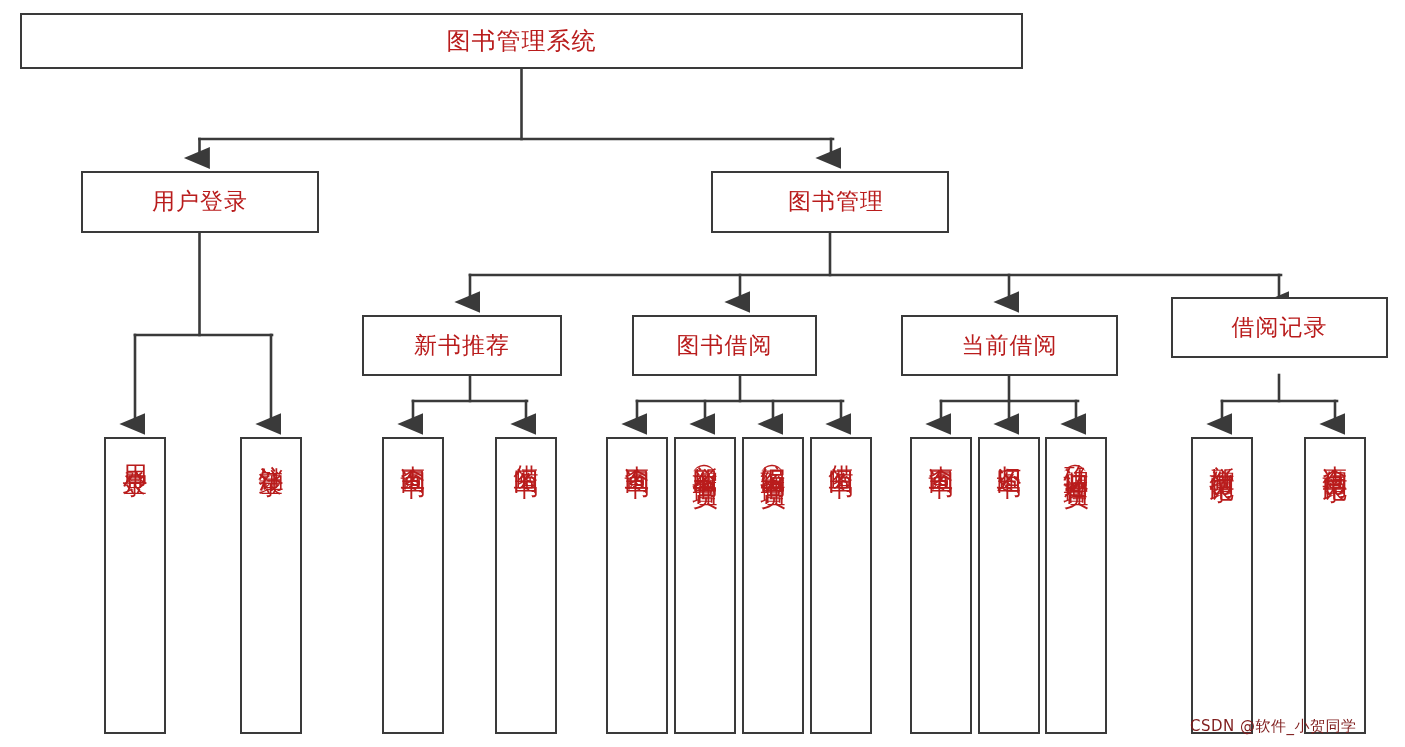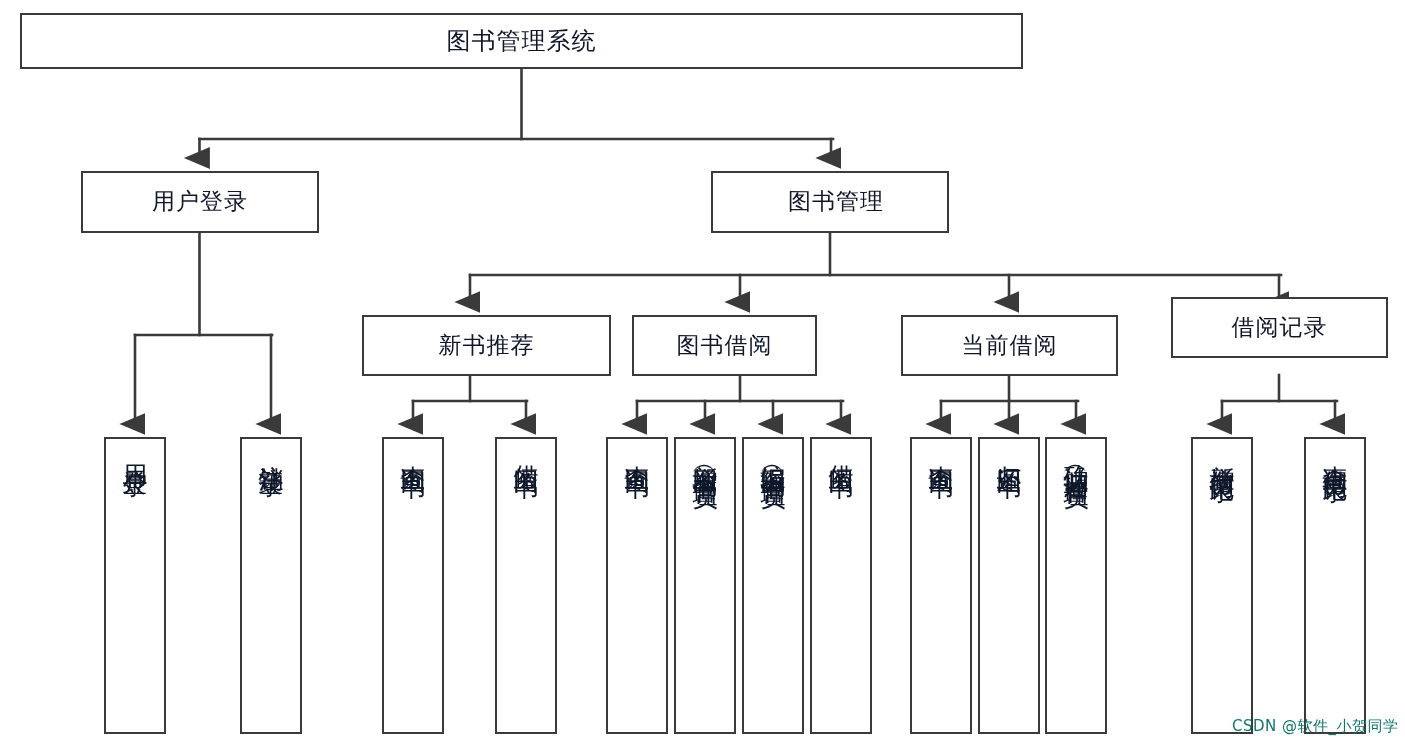--- a/index.html
+++ b/index.html
@@ -26,21 +26,21 @@
     height: 747px;
   }
   .node {
     position: absolute;
     box-sizing: border-box;
     background: #ffffff;
     border: 2px solid #3a3a3a;
     display: flex;
     align-items: center;
     justify-content: center;
-    color: #0f172a;
+    color: #b91c1c;
   }
   .node.horiz {
     font-size: 23px;
     letter-spacing: 1px;
     line-height: 1.2;
   }
   .node.root {
     font-size: 24px;
   }
   .node.vert {
@@ -55,25 +55,24 @@
     text-align: left;
   }
   .node.vert .vlabel {
     writing-mode: vertical-rl;
     text-orientation: upright;
     display: block;
   }
   .watermark {
     position: absolute;
     font-size: 15px;
-    color: #0f766e;
+    color: #7f1d1d;
     letter-spacing: 0.5px;
     white-space: nowrap;
     font-family: "DejaVu Sans", "Liberation Sans", sans-serif;
-    margin-left: 42px;
   }
 </style>
 </head>
 <body>
 
 <div id="diagram-root">
 
   <svg class="edges" viewBox="0 0 1405 747">
     <defs>
       <marker id="arrow" markerWidth="12" markerHeight="12" refX="4.2" refY="4" orient="auto" markerUnits="strokeWidth">
@@ -140,21 +139,21 @@
     <span>图书管理系统</span>
   </div>
 
   <div class="node horiz" style="left:81px; top:171px; width:238px; height:62px;">
     <span>用户登录</span>
   </div>
   <div class="node horiz" style="left:711px; top:171px; width:238px; height:62px;padding-left:12px;">
     <span>图书管理</span>
   </div>
 
-  <div class="node horiz" style="left:362px; top:315px; width:249px; height:61px;">
+  <div class="node horiz" style="left:362px; top:315px; width:200px; height:61px;">
     <span>新书推荐</span>
   </div>
   <div class="node horiz" style="left:632px; top:315px; width:185px; height:61px;">
     <span>图书借阅</span>
   </div>
   <div class="node horiz" style="left:901px; top:315px; width:217px; height:61px;">
     <span>当前借阅</span>
   </div>
   <div class="node horiz" style="left:1171px; top:297px; width:217px; height:61px;">
     <span>借阅记录</span>

